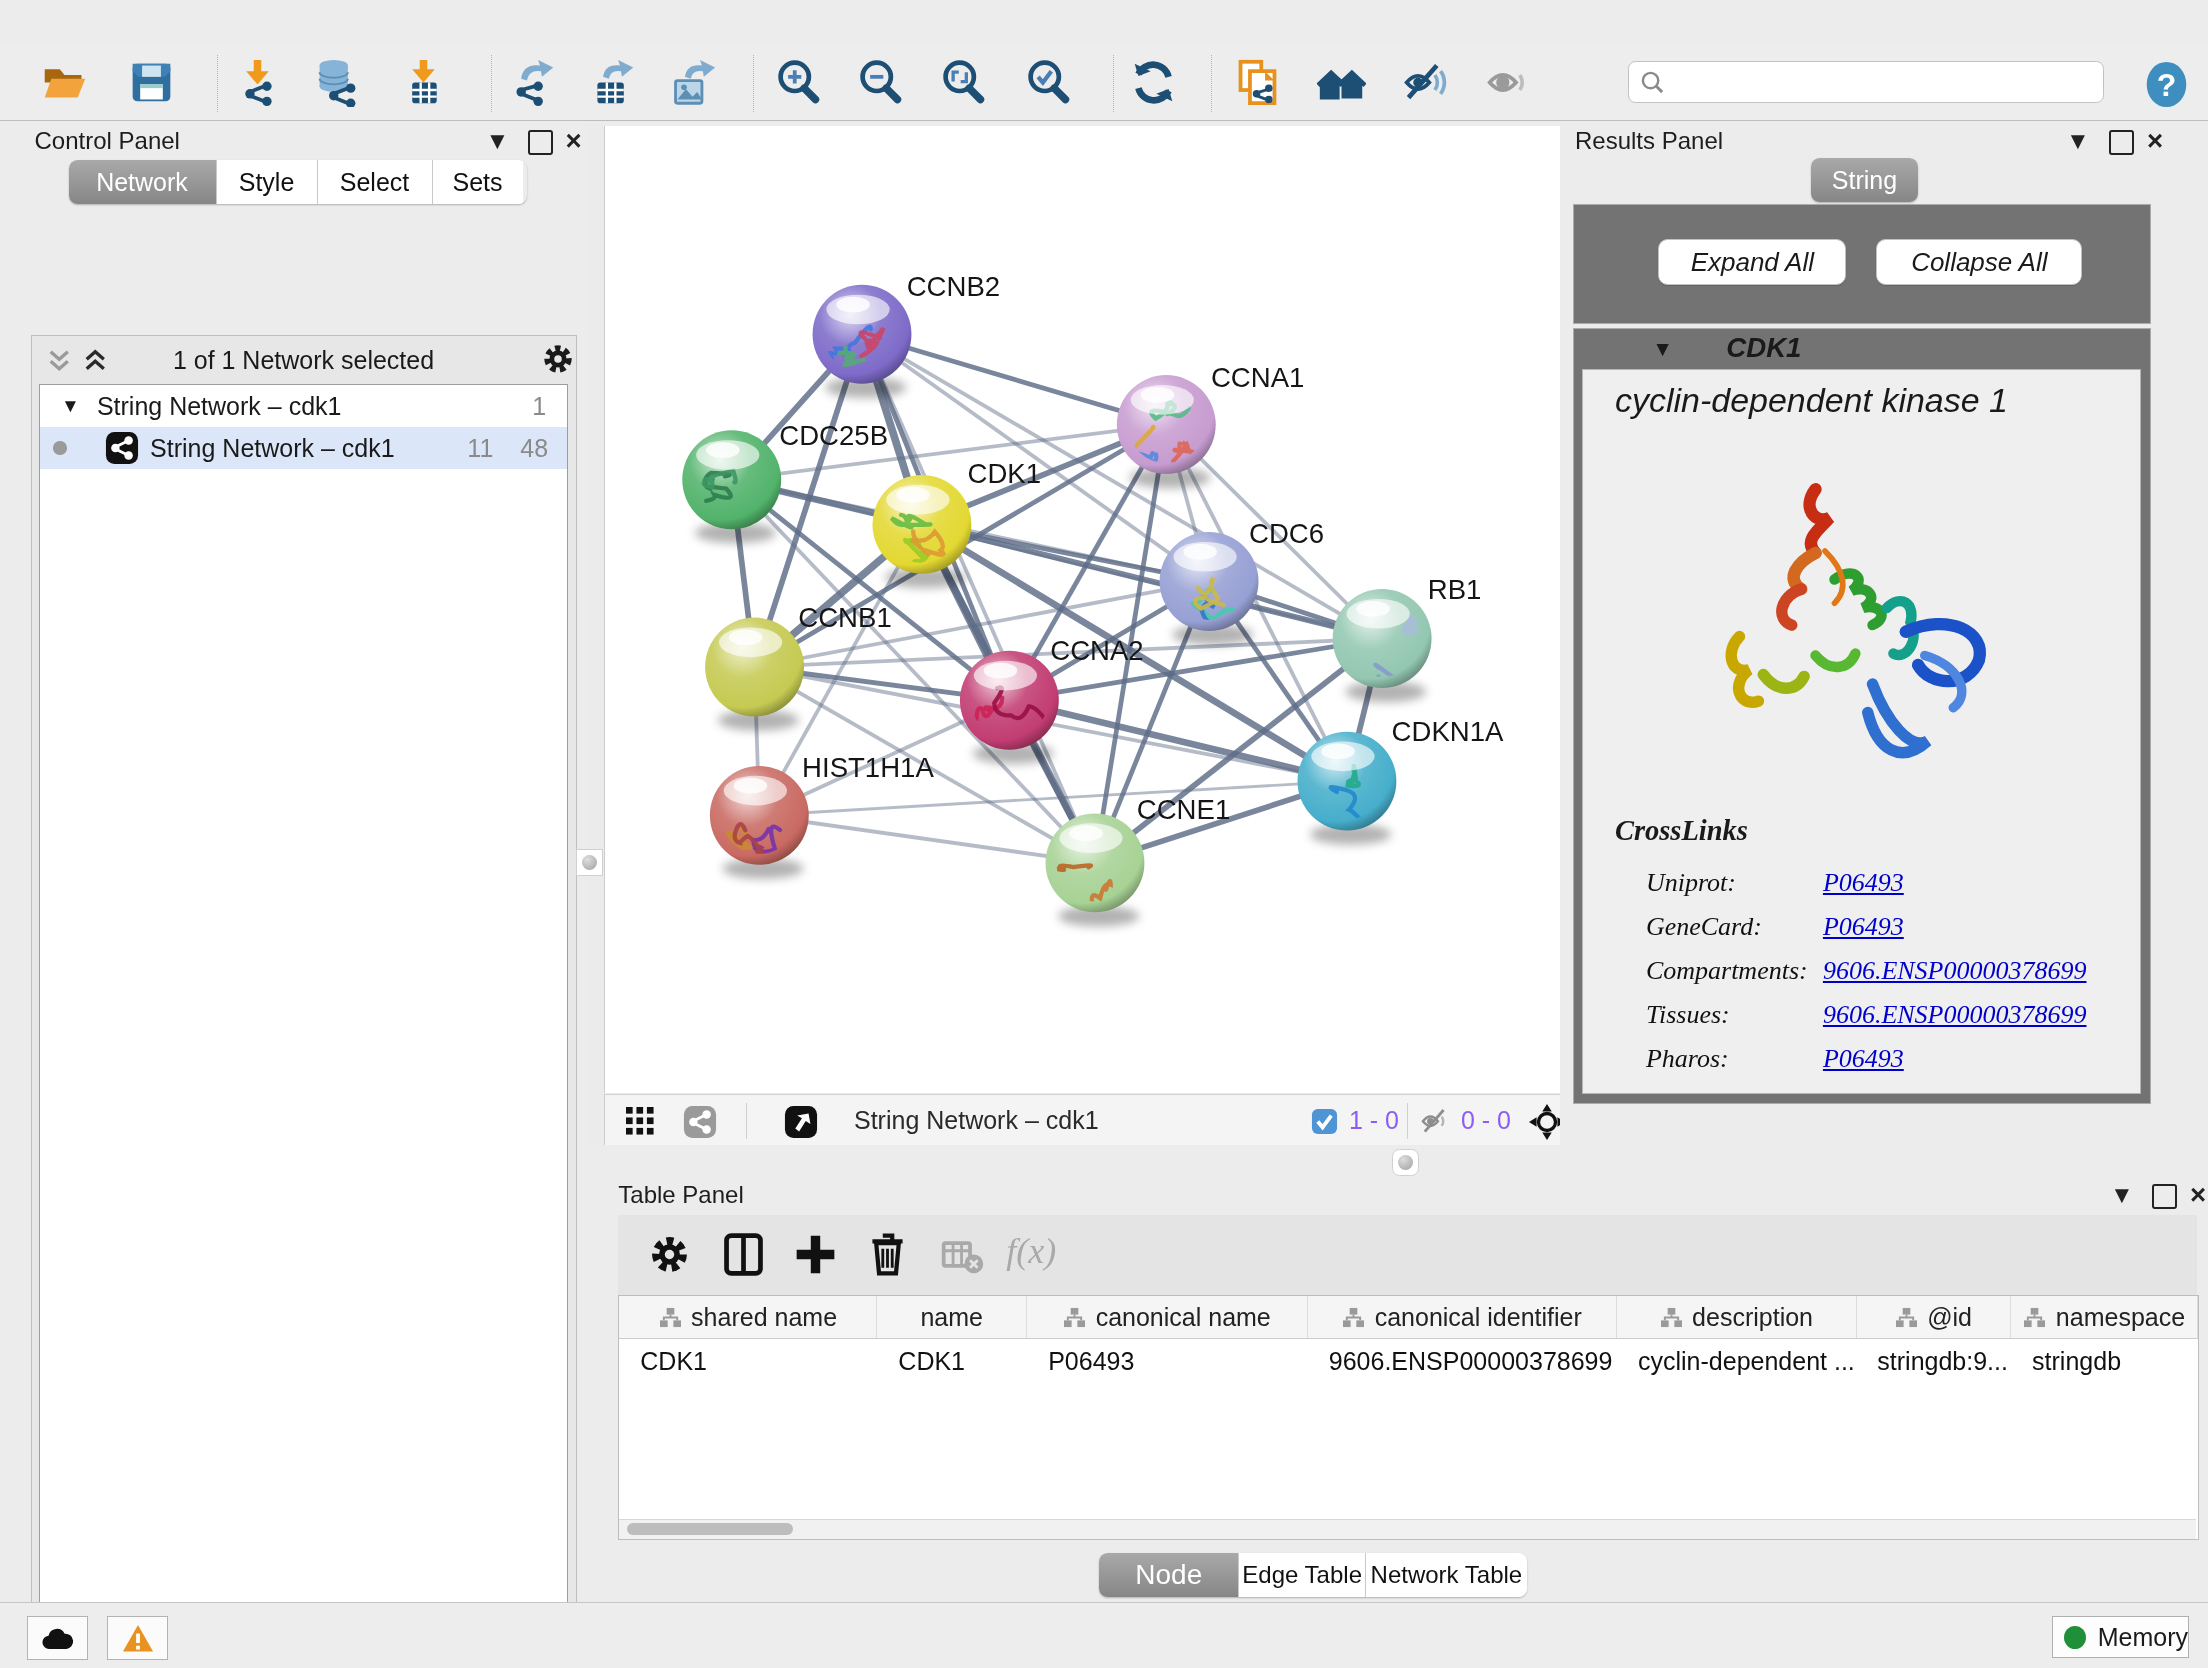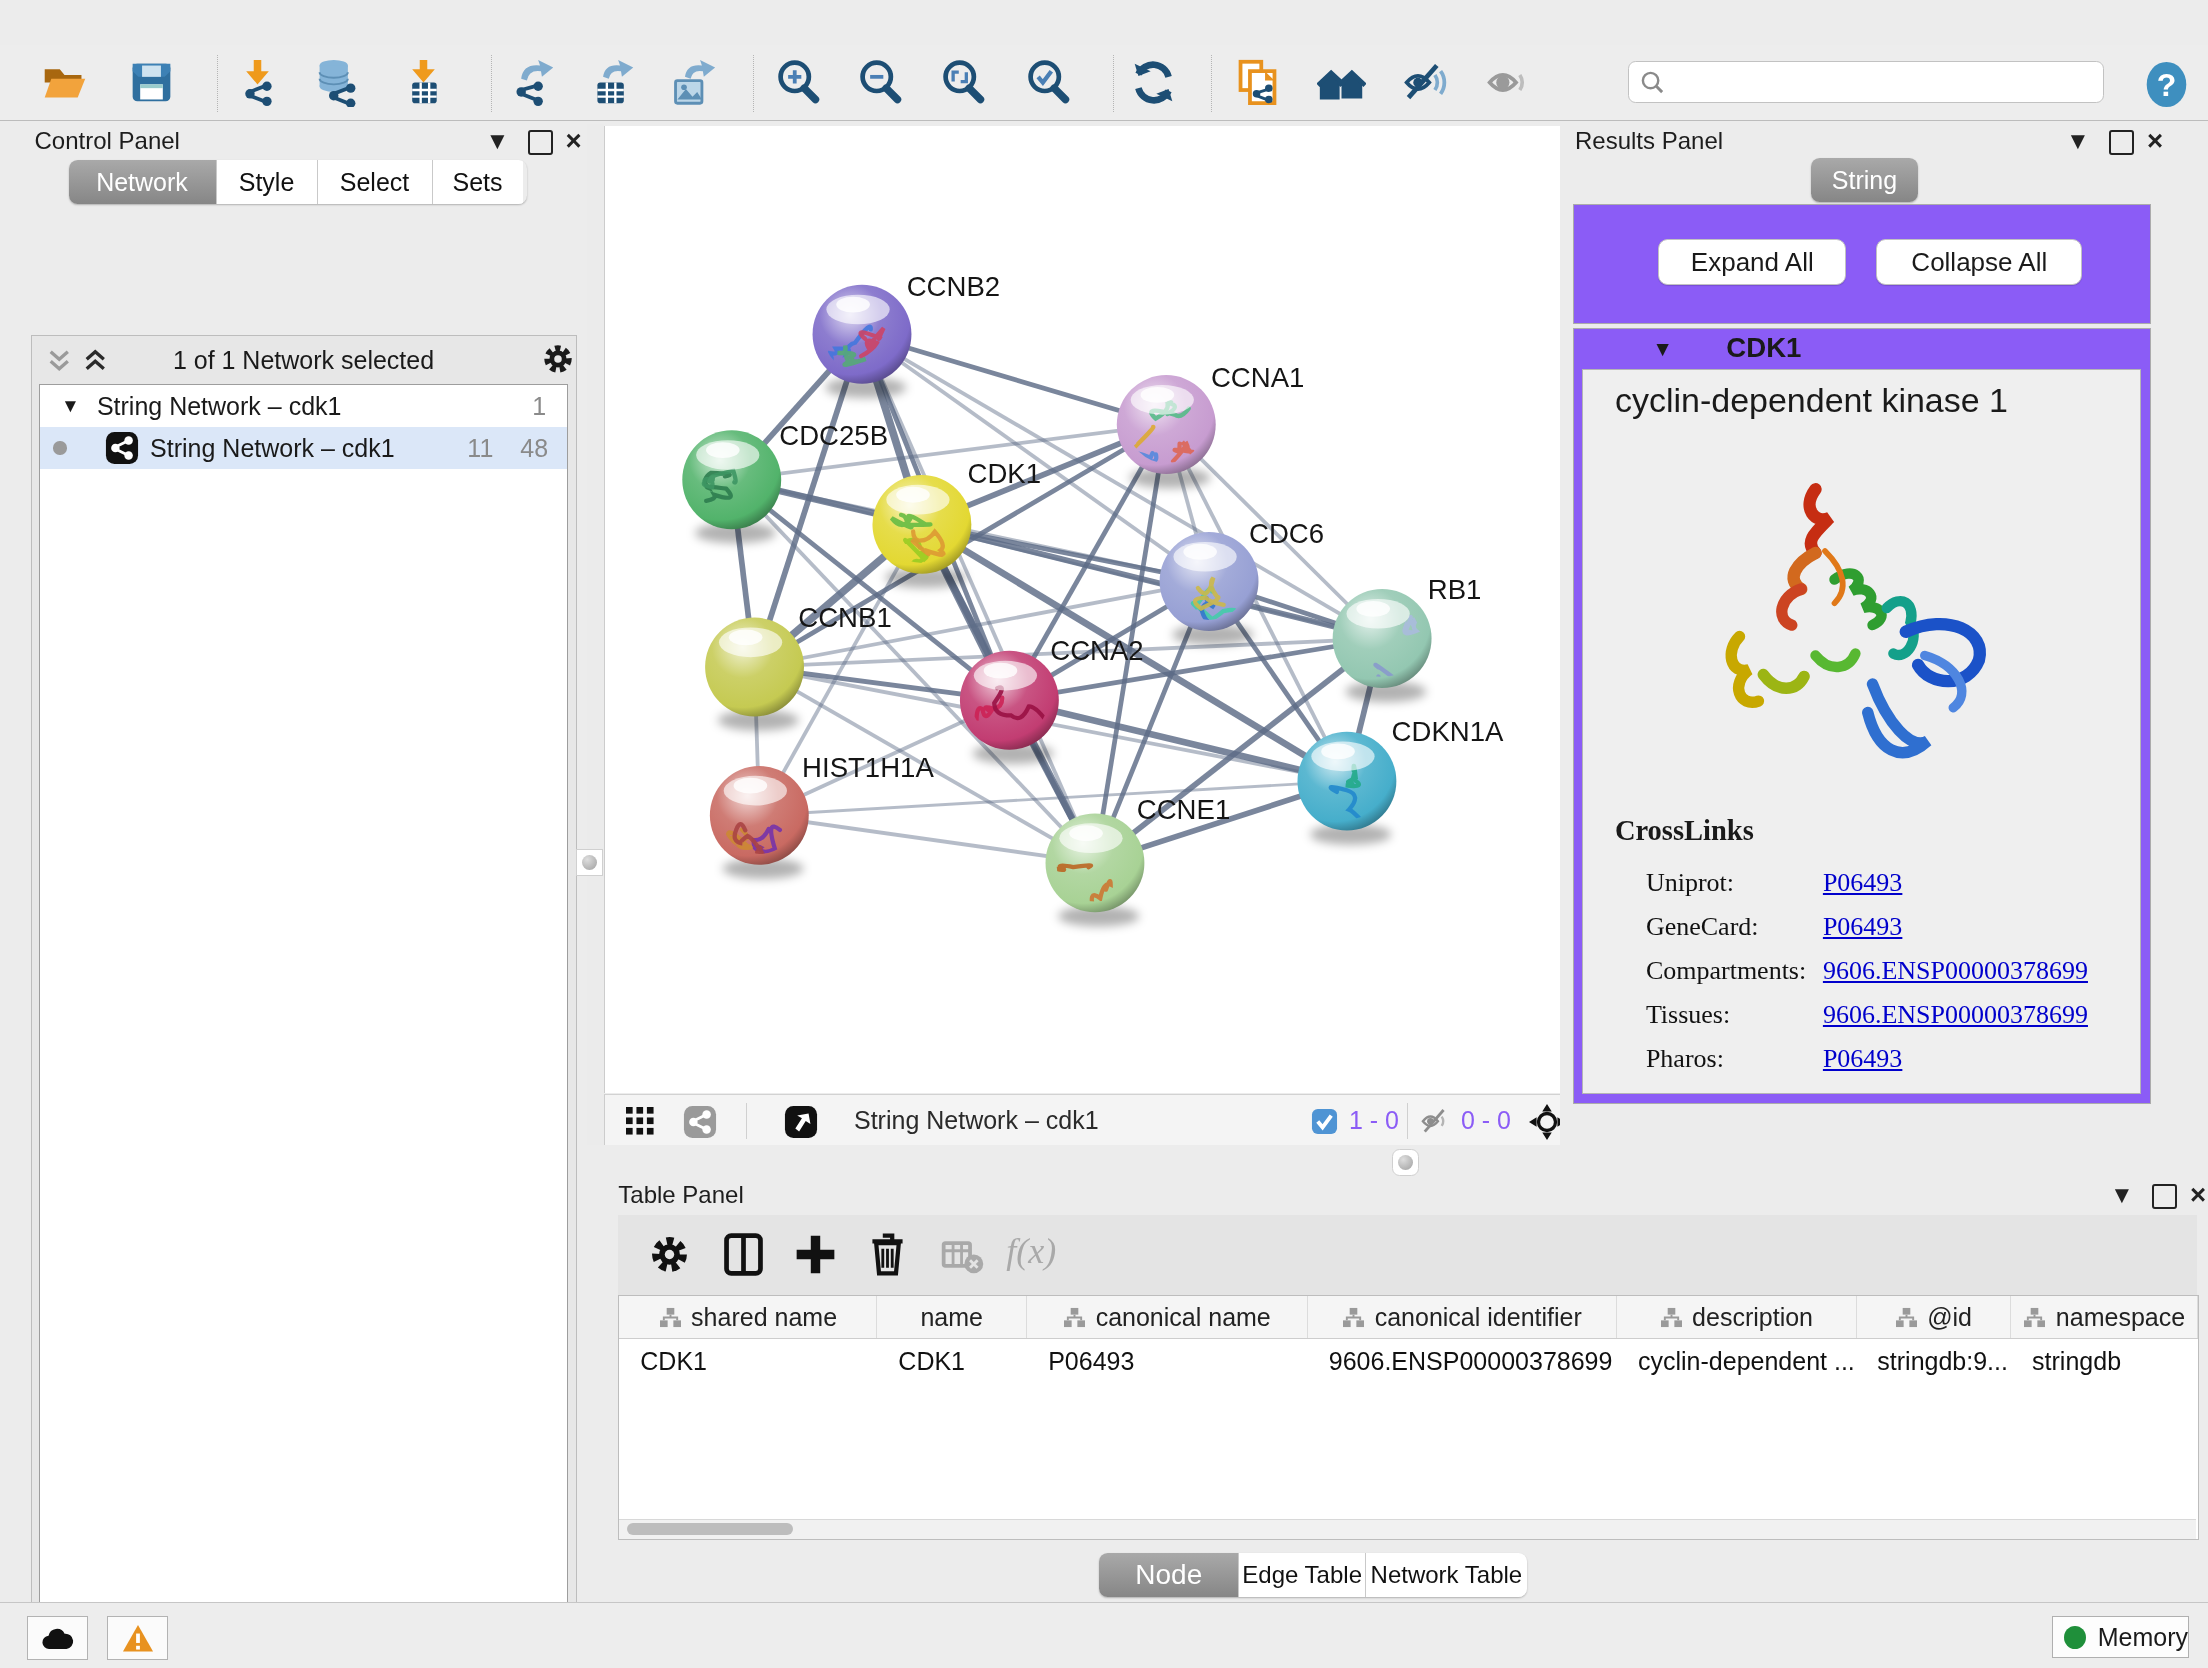--- a/index.html
+++ b/index.html
@@ -41,21 +41,21 @@
   #net-strip-r{left:1582px;top:124px;width:22px;height:1021px;background:#ebebeb;border-right:1.9px solid #9e9e9e;}
   #net-canvas{left:604px;top:126px;width:978px;height:967px;background:#fff;border-left:1px solid #cccccc;border-right:1px solid #cccccc;}
   #net-footer{left:604px;top:1094px;width:978px;height:51px;background:#f4f4f4;border-top:1px solid #d2d2d2;border-left:1px solid #ccc;border-right:1px solid #ccc;}
   .ftxt{font-size:25px;color:#2a2a2a;line-height:51px;}
   .fgray{color:#8b5cf6;}
   #hsplit{left:587px;top:1145px;width:1622px;height:32px;background:#ececec;}
   .splitdot{width:25px;height:25px;background:#fff;border:1px solid #d0d0d0;display:flex;align-items:center;justify-content:center;cursor:pointer;}
   .splitdot i{width:15px;height:15px;border-radius:50%;background:radial-gradient(circle at 35% 30%,#dedede,#9f9f9f);} 
   
   #results-panel{left:1560px;top:124px;width:605px;height:1021px;background:#ececec;}
-  .rbox{border:1.9px solid #ababab;background:#8b5cf6;}
+  .rbox{border:1.9px solid #ababab;background:#737373;font-style:italic;}
   .btn{background:#fff;border:1px solid #c2c2c2;border-radius:9.5px;font-size:26px;text-align:center;cursor:pointer;box-shadow:0 1px 1px rgba(0,0,0,.15);}
   #cdk1-inner{background:#efefef;border:1px solid #b5b5b5;}
   .serif{font-family:"Liberation Serif",serif;}
   .xl-label{font-size:26px;color:#111;}
   .xl-link{font-size:26px;color:#0000cc;text-decoration:underline;cursor:pointer;}
   
   #table-panel{left:604px;top:1177px;width:1605px;height:424px;background:#ececec;}
   #tp-toolbar{left:14.3px;top:38px;width:1579px;height:80px;background:#e4e4e4;}
   .tpi{top:15px;width:49px;height:49px;cursor:pointer;}
   #tbl{left:14.3px;top:118px;width:1579px;height:243px;background:#fff;border:1px solid #bdbdbd;overflow:hidden;}

